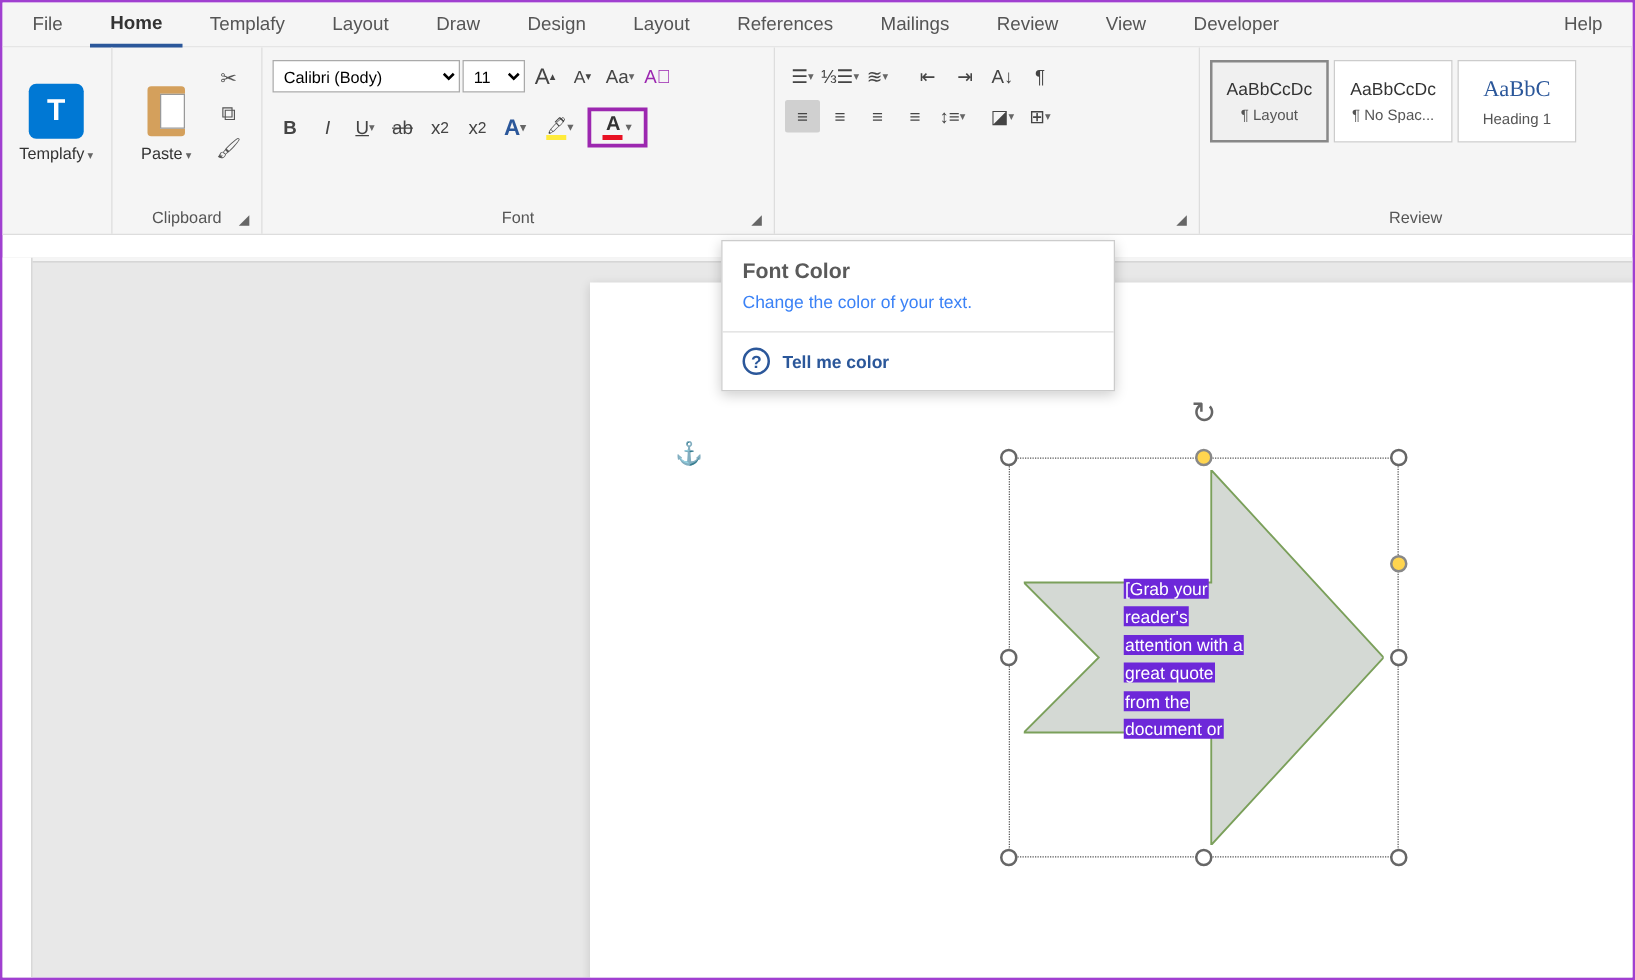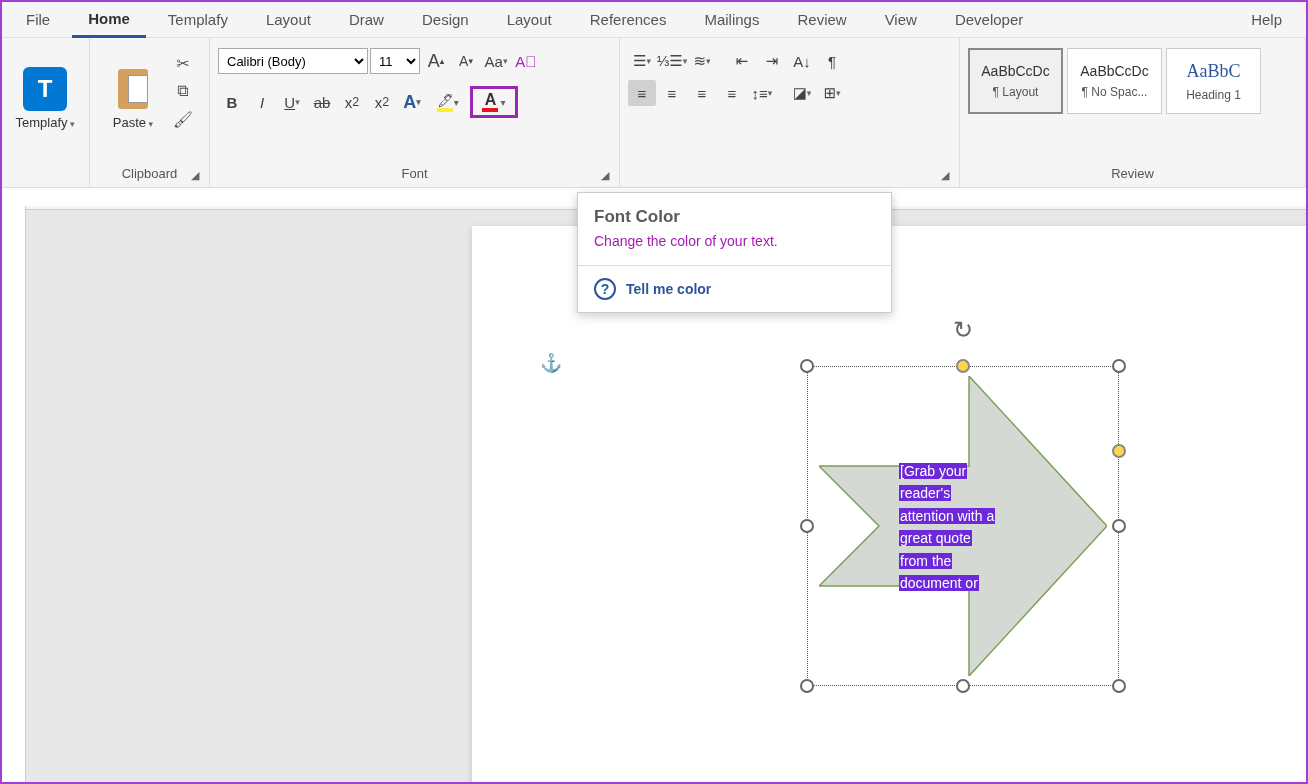--- a/index.html
+++ b/index.html
@@ -47,21 +47,21 @@
 .shape-sel { position: absolute; left: 805px; top: 160px; width: 312px; height: 320px; }
 .sel-border { position: absolute; inset: 0; border: 1px dotted #555; }
 .handle { width: 14px; height: 14px; border: 2px solid #666; border-radius: 50%; background: #fff; position: absolute; }
 .handle.yellow { background: #ffd54f; border-color: #888; }
 .rotate-handle { position: absolute; left: 50%; top: -50px; transform: translateX(-50%); color: #666; font-size: 24px; }
 .arrow-shape { position: absolute; left: 12px; top: 10px; width: 288px; height: 300px; }
 .shape-text { position: absolute; left: 92px; top: 94px; width: 130px; color: #fff; font-size: 14px; line-height: 1.6; }
 .shape-text span { background: #6d28d9; padding: 0 1px; }
 .tooltip { position: absolute; left: 575px; top: 190px; width: 315px; background: #fff; border: 1px solid #ccc; box-shadow: 0 3px 10px rgba(0,0,0,0.2); z-index: 100; }
 .tooltip-title { font-size: 17px; font-weight: 600; color: #5a5a5a; padding: 14px 16px 6px; }
-.tooltip-desc { font-size: 14px; color: #a21caf; padding: 0 16px 16px; }
+.tooltip-desc { font-size: 14px; color: #3b82f6; padding: 0 16px 16px; }
 .tooltip-divider { border-top: 1px solid #ddd; }
 .tooltip-more { display: flex; align-items: center; gap: 10px; padding: 12px 16px; color: #2b579a; font-weight: 600; cursor: pointer; }
 .q-icon { width: 22px; height: 22px; border: 2px solid #2b579a; border-radius: 50%; display: flex; align-items: center; justify-content: center; font-size: 14px; }
 .chevd::after { content: " ▾"; font-size: 9px; color: #666; }
 </style>
 </head>
 <body>
 
 <div class="tabs">
   <div class="tab">File</div>

